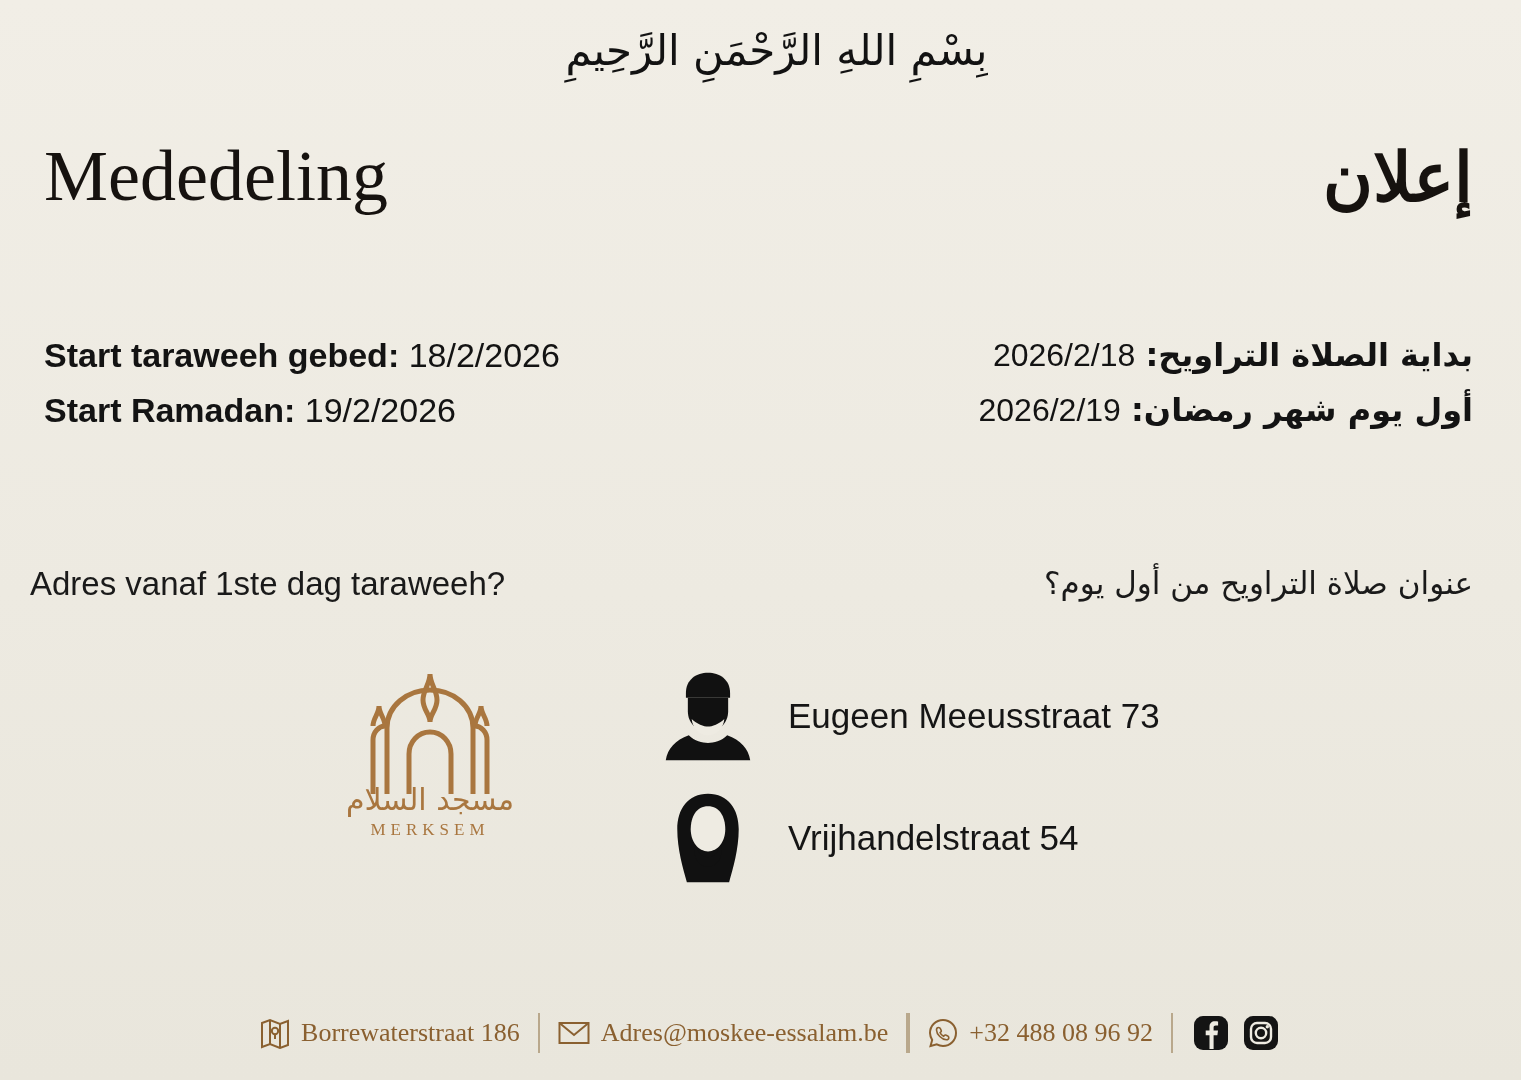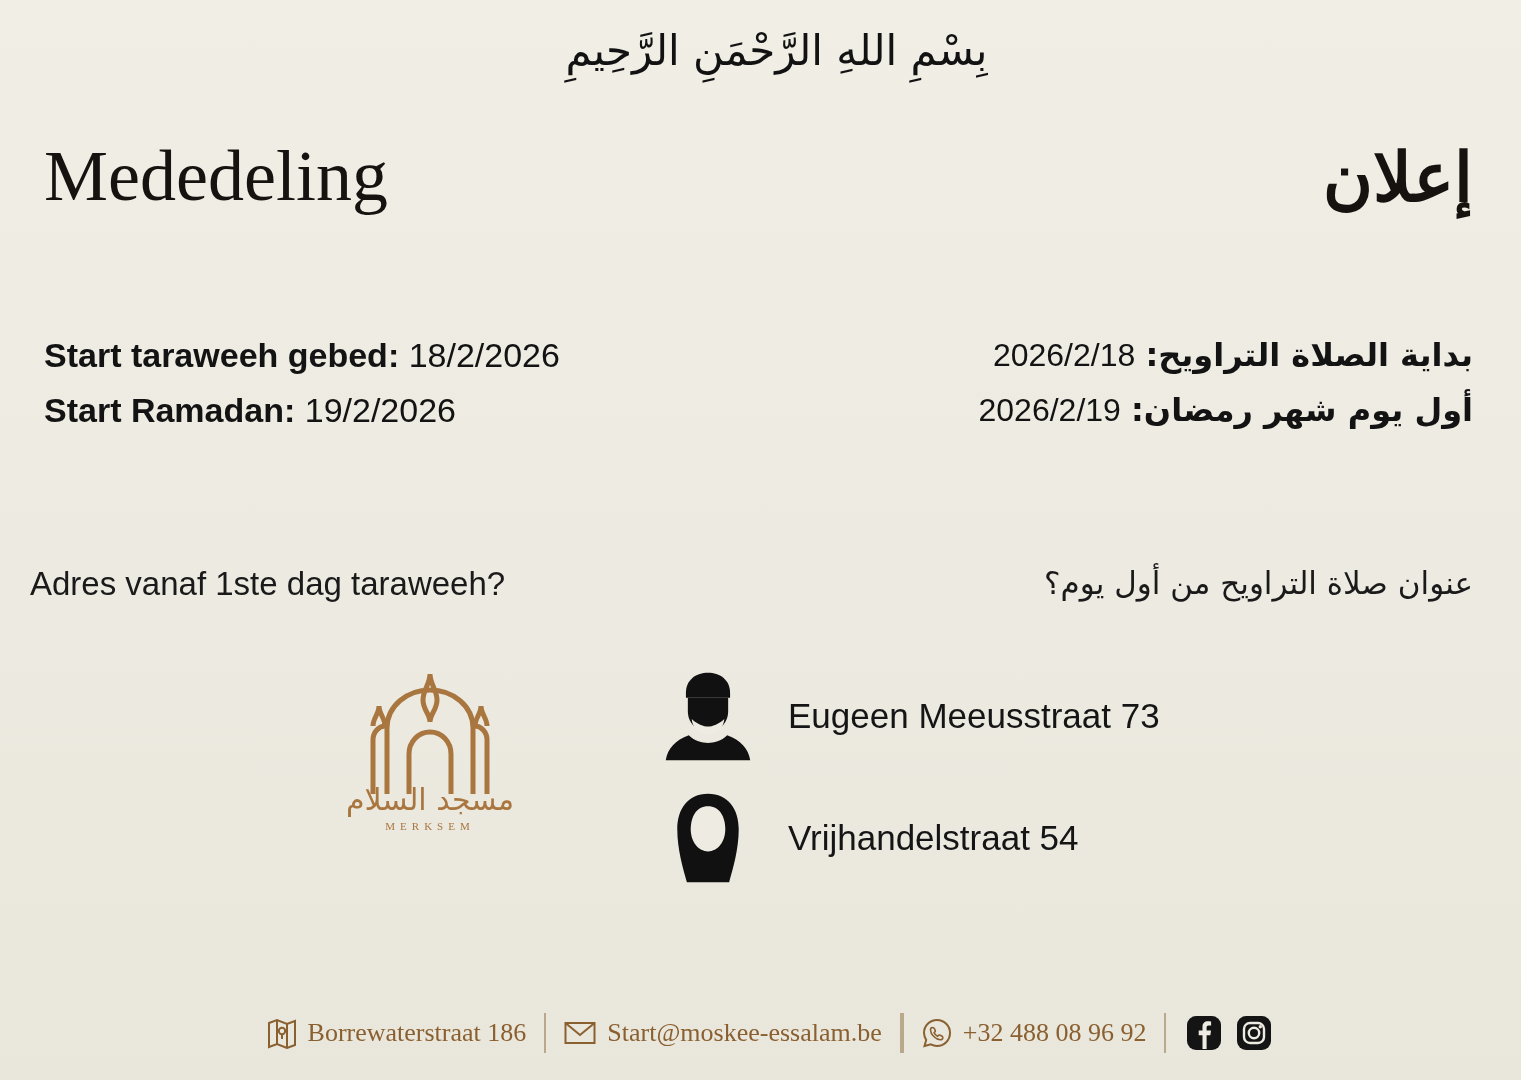--- a/index.html
+++ b/index.html
@@ -127,21 +127,21 @@
   }
   .logo .logo-name {
     font-family: "Liberation Serif", serif;
     font-size: 27px;
     letter-spacing: 3px;
     color: #a9763f;
     margin-top: 2px;
   }
   .logo .logo-sub {
     font-family: "Liberation Serif", serif;
-    font-size: 11px;
+    font-size: 17px;
     letter-spacing: 5px;
     color: #a9763f;
     margin-top: 3px;
   }
 
   
   .addr-row {
     position: absolute;
     display: flex;
     align-items: center;
@@ -281,21 +281,21 @@
 
     <div class="sep"></div>
 
     <div class="fitem">
       <svg class="ficon" width="32" height="24" viewBox="0 0 32 24">
         <g fill="none" stroke="#8a6030" stroke-width="2">
           <rect x="1.5" y="2" width="29" height="20"></rect>
           <path d="M1.5 2 L16 14 L30.5 2"></path>
         </g>
       </svg>
-      <span>Start@moskee-essalam.be</span>
+      <span>Adres@moskee-essalam.be</span>
     </div>
 
     <div class="sep"></div>
 
 
     <div class="sep"></div>
 
     <div class="fitem">
       <svg class="ficon" width="30" height="30" viewBox="0 0 30 30">
         <g fill="none" stroke="#8a6030" stroke-width="2">

